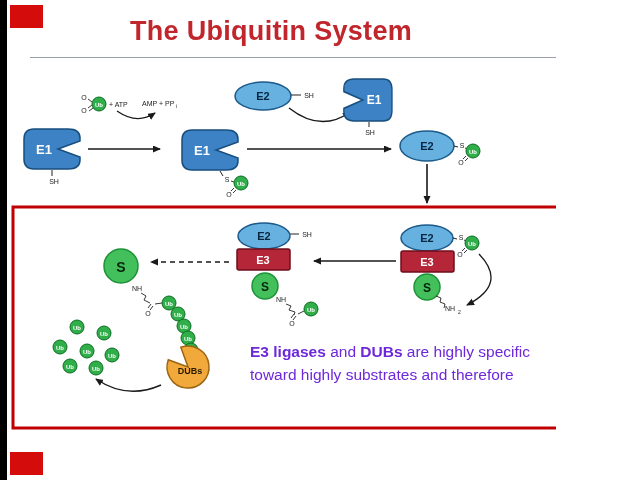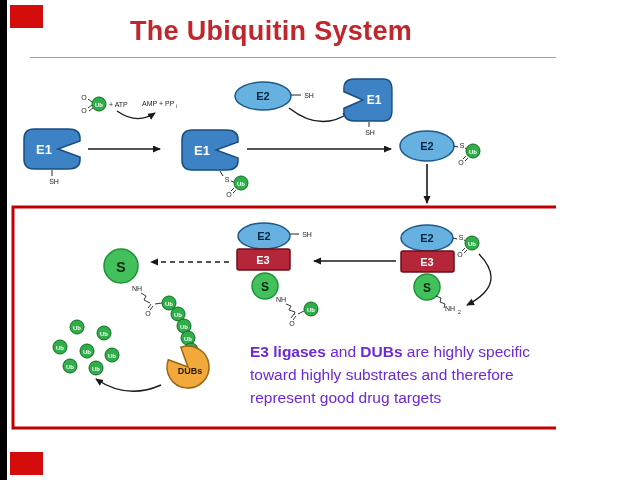--- a/index.html
+++ b/index.html
@@ -203,16 +203,15 @@
       <circle cx="70" cy="366" r="7" stroke="#0d6e23" stroke-width="1" fill="#2fae49"></circle>
       <text x="70" y="368.5" text-anchor="middle" class="ub-label">Ub</text>
       <circle cx="96" cy="368" r="7" stroke="#0d6e23" stroke-width="1" fill="#2fae49"></circle>
       <text x="96" y="370.5" text-anchor="middle" class="ub-label">Ub</text>
     </g>
   </svg>
 
   <div class="caption">
     <div><span class="b">E3 ligases</span><span> and </span><span class="b">DUBs</span><span> are highly specific</span></div>
     <div>toward highly substrates and therefore</div>
-    <div>represent good drug targets</div>
   </div>
 
 </div>
 
 </body></html>

